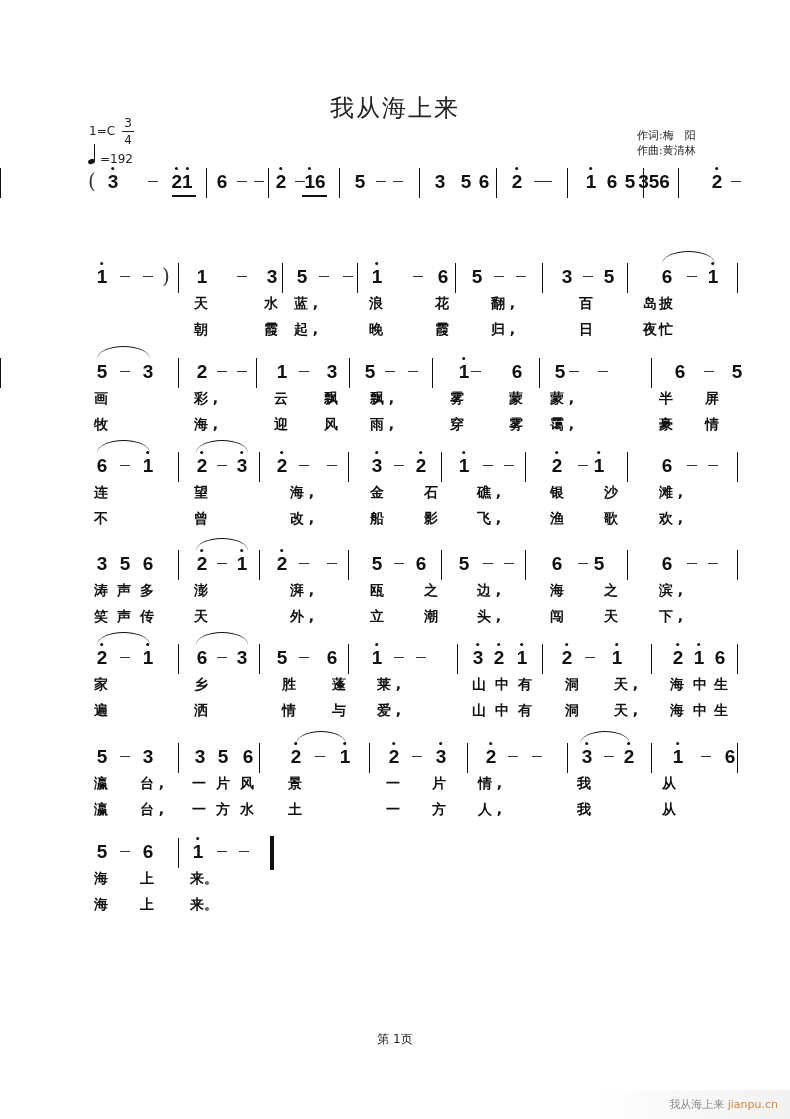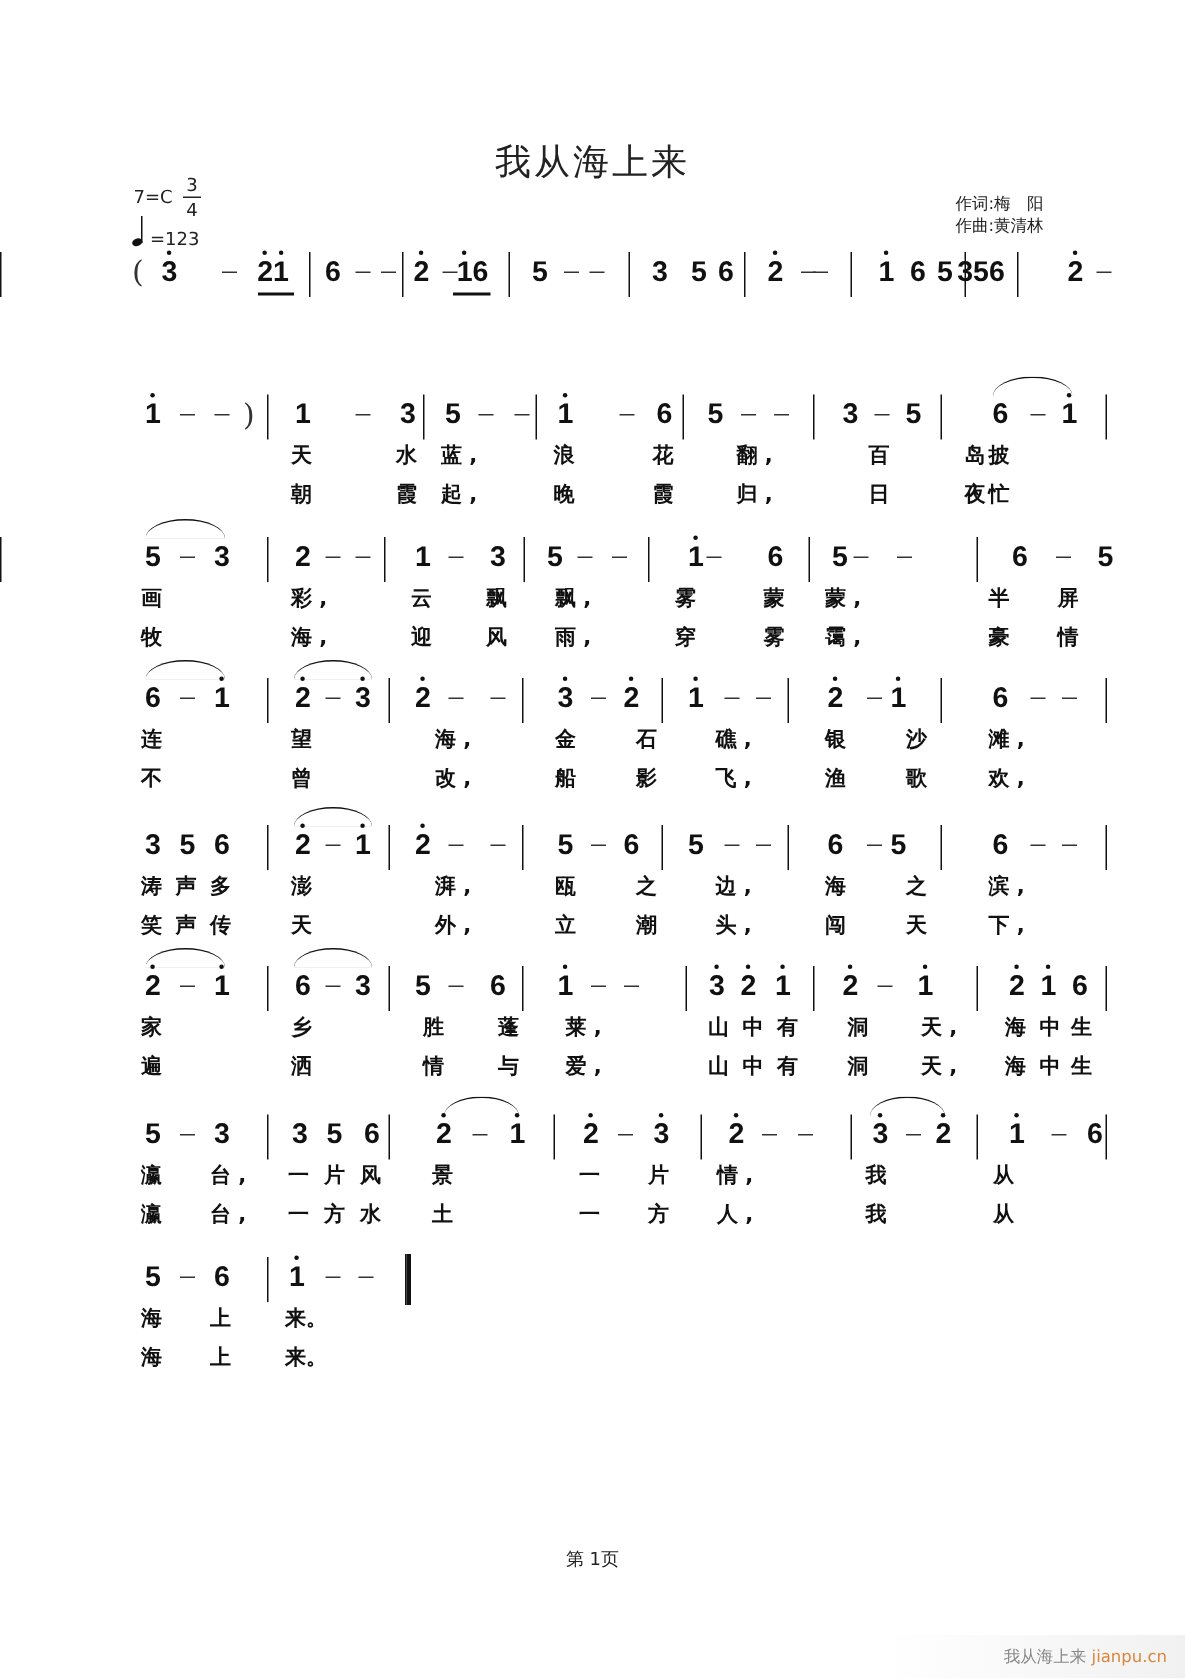--- a/index.html
+++ b/index.html
@@ -30,30 +30,30 @@
   .dbl { position:absolute; top:-4px; width:4px; height:34px; border-left:1px solid #111; border-right:3px solid #111; box-sizing:border-box; }
   .pagenum { position:absolute; left:0; width:790px; text-align:center; top:1031px; font-size:12px; color:#222; }
   .watermark { position:absolute; left:590px; top:1090px; width:200px; height:29px; background:linear-gradient(90deg,#ffffff,#f1f1f1); }
   .watermark span { position:absolute; right:12px; top:7px; font-size:11px; color:#888; white-space:nowrap; }
   .watermark b { color:#d9863b; font-weight:normal; }
 </style>
 </head>
 <body>
 
 <div class="title">我从海上来</div>
-<div class="key">7=C</div>
+<div class="key">1=C</div>
 <div class="timesig">
   <div>3</div>
   <div class="bar"></div>
   <div>4</div>
 </div>
 <div class="tempo">
   <span class="note-stem"></span>
   <span class="note-head"></span>
-  <span class="tval">=123</span>
+  <span class="tval">=192</span>
 </div>
 <div class="credits">
   <div>作词:梅　阳</div>
   <div>作曲:黄清林</div>
 </div>
 
 <div id="score">
     <div class="row" style="top: 170px;">
       <div class="paren" style="left: 88px;">(</div>
       <div class="n" style="left: 113px;"><span style="position:relative;display:inline-block">3<i class="dot"></i></span></div>

